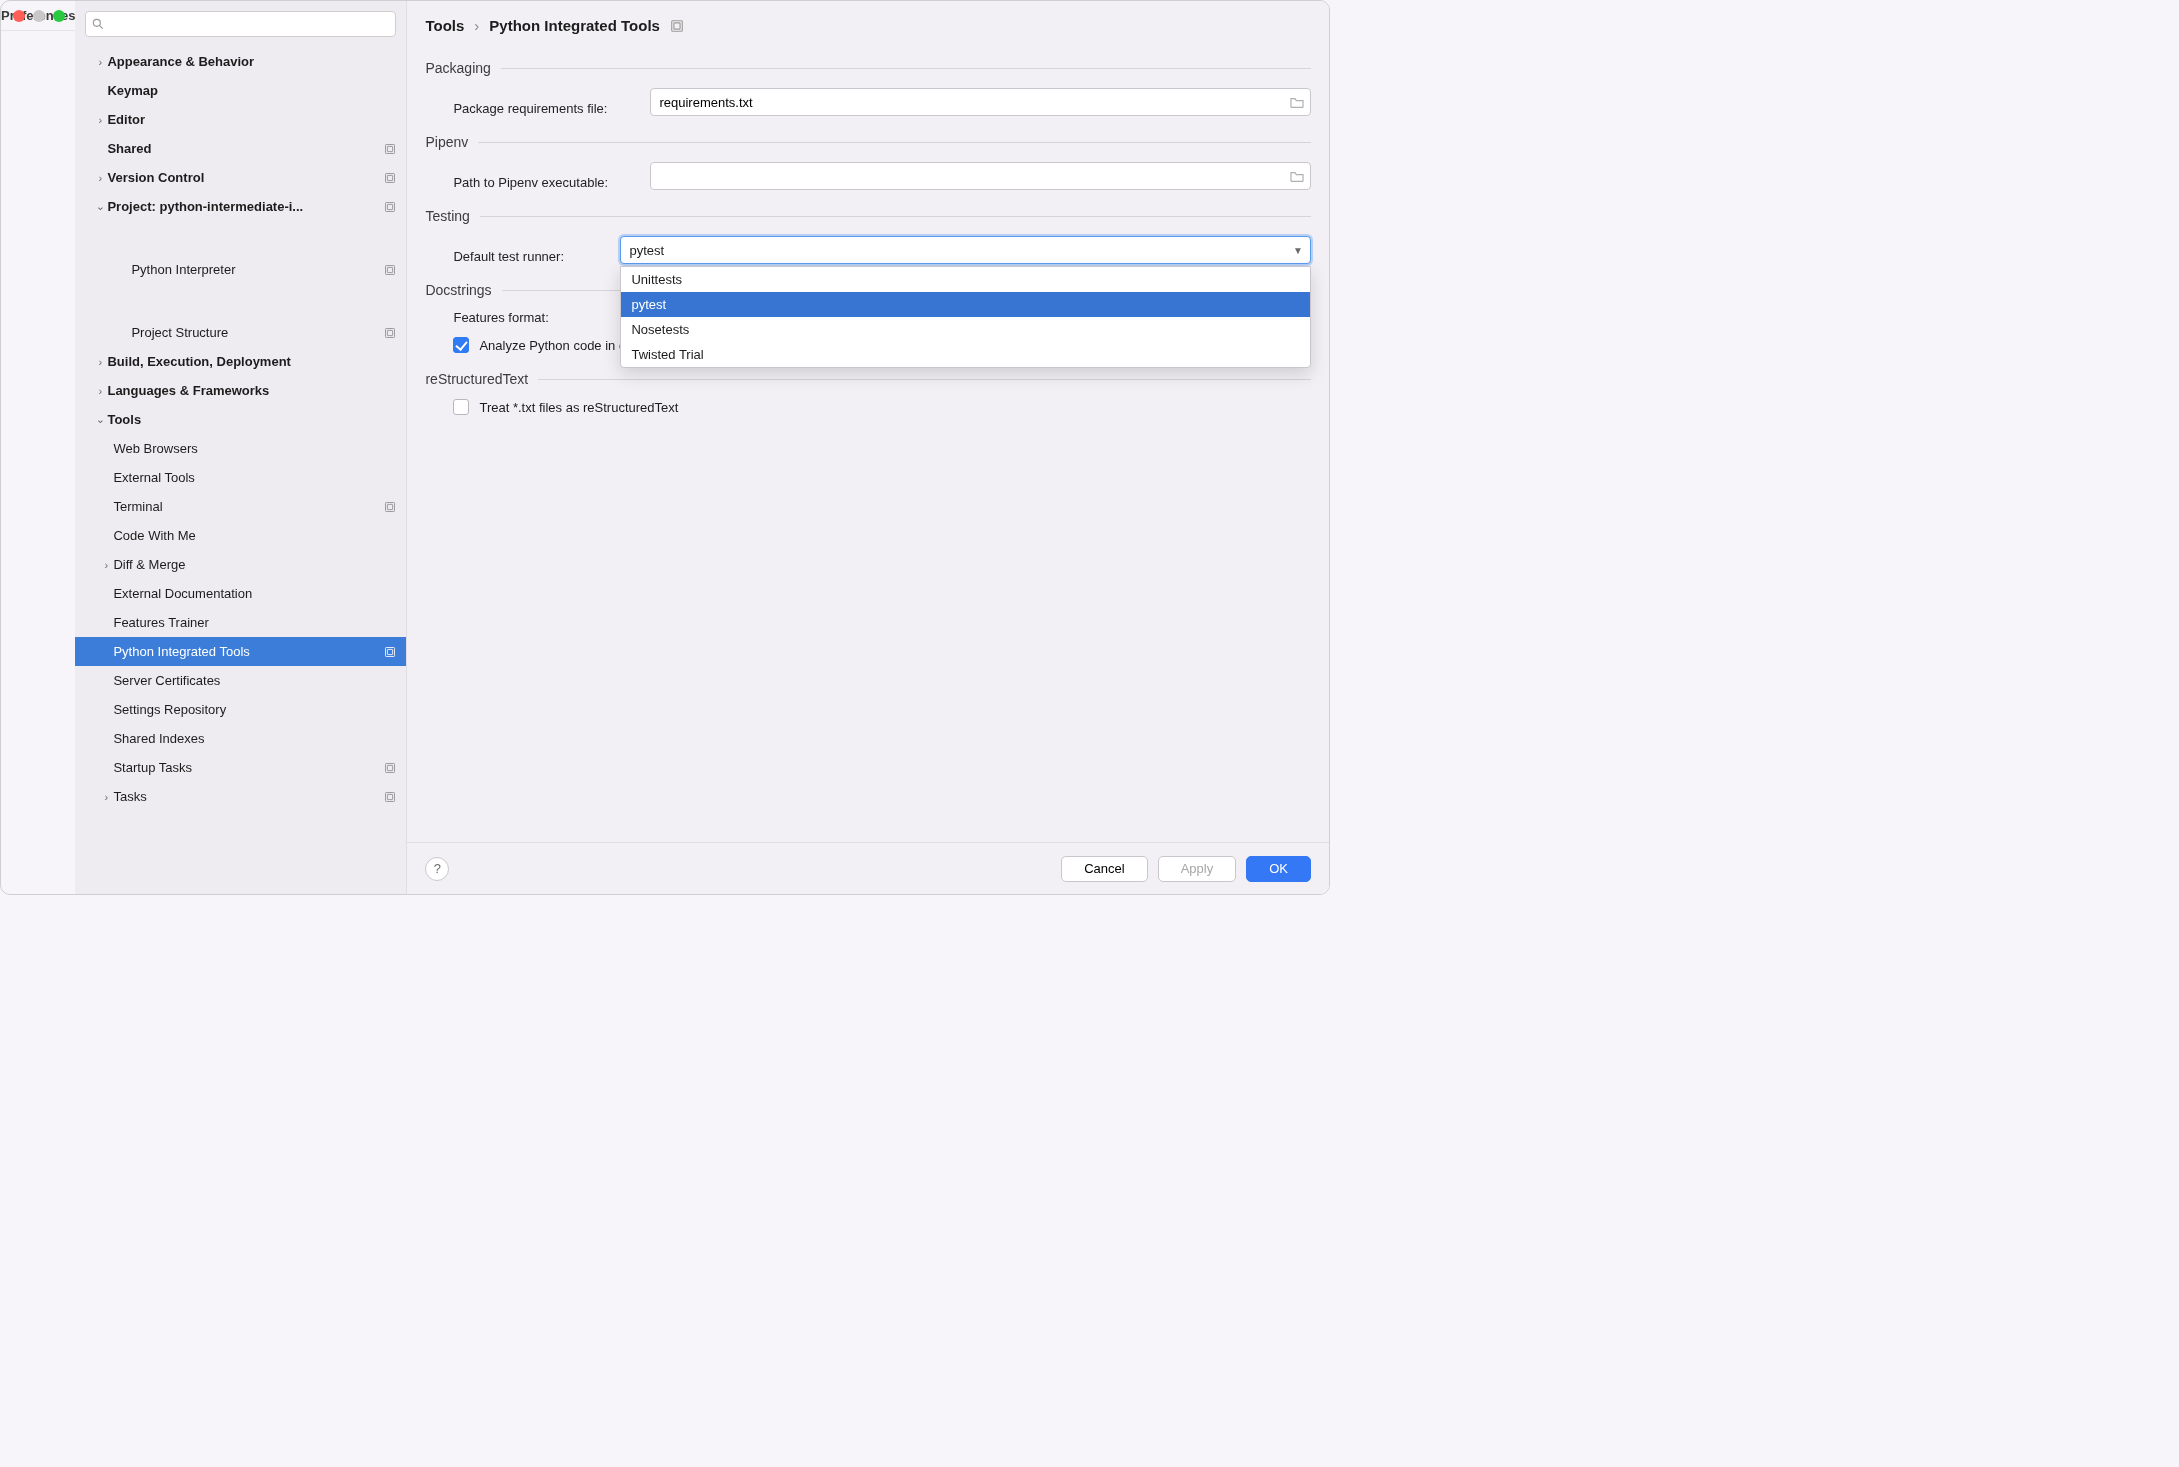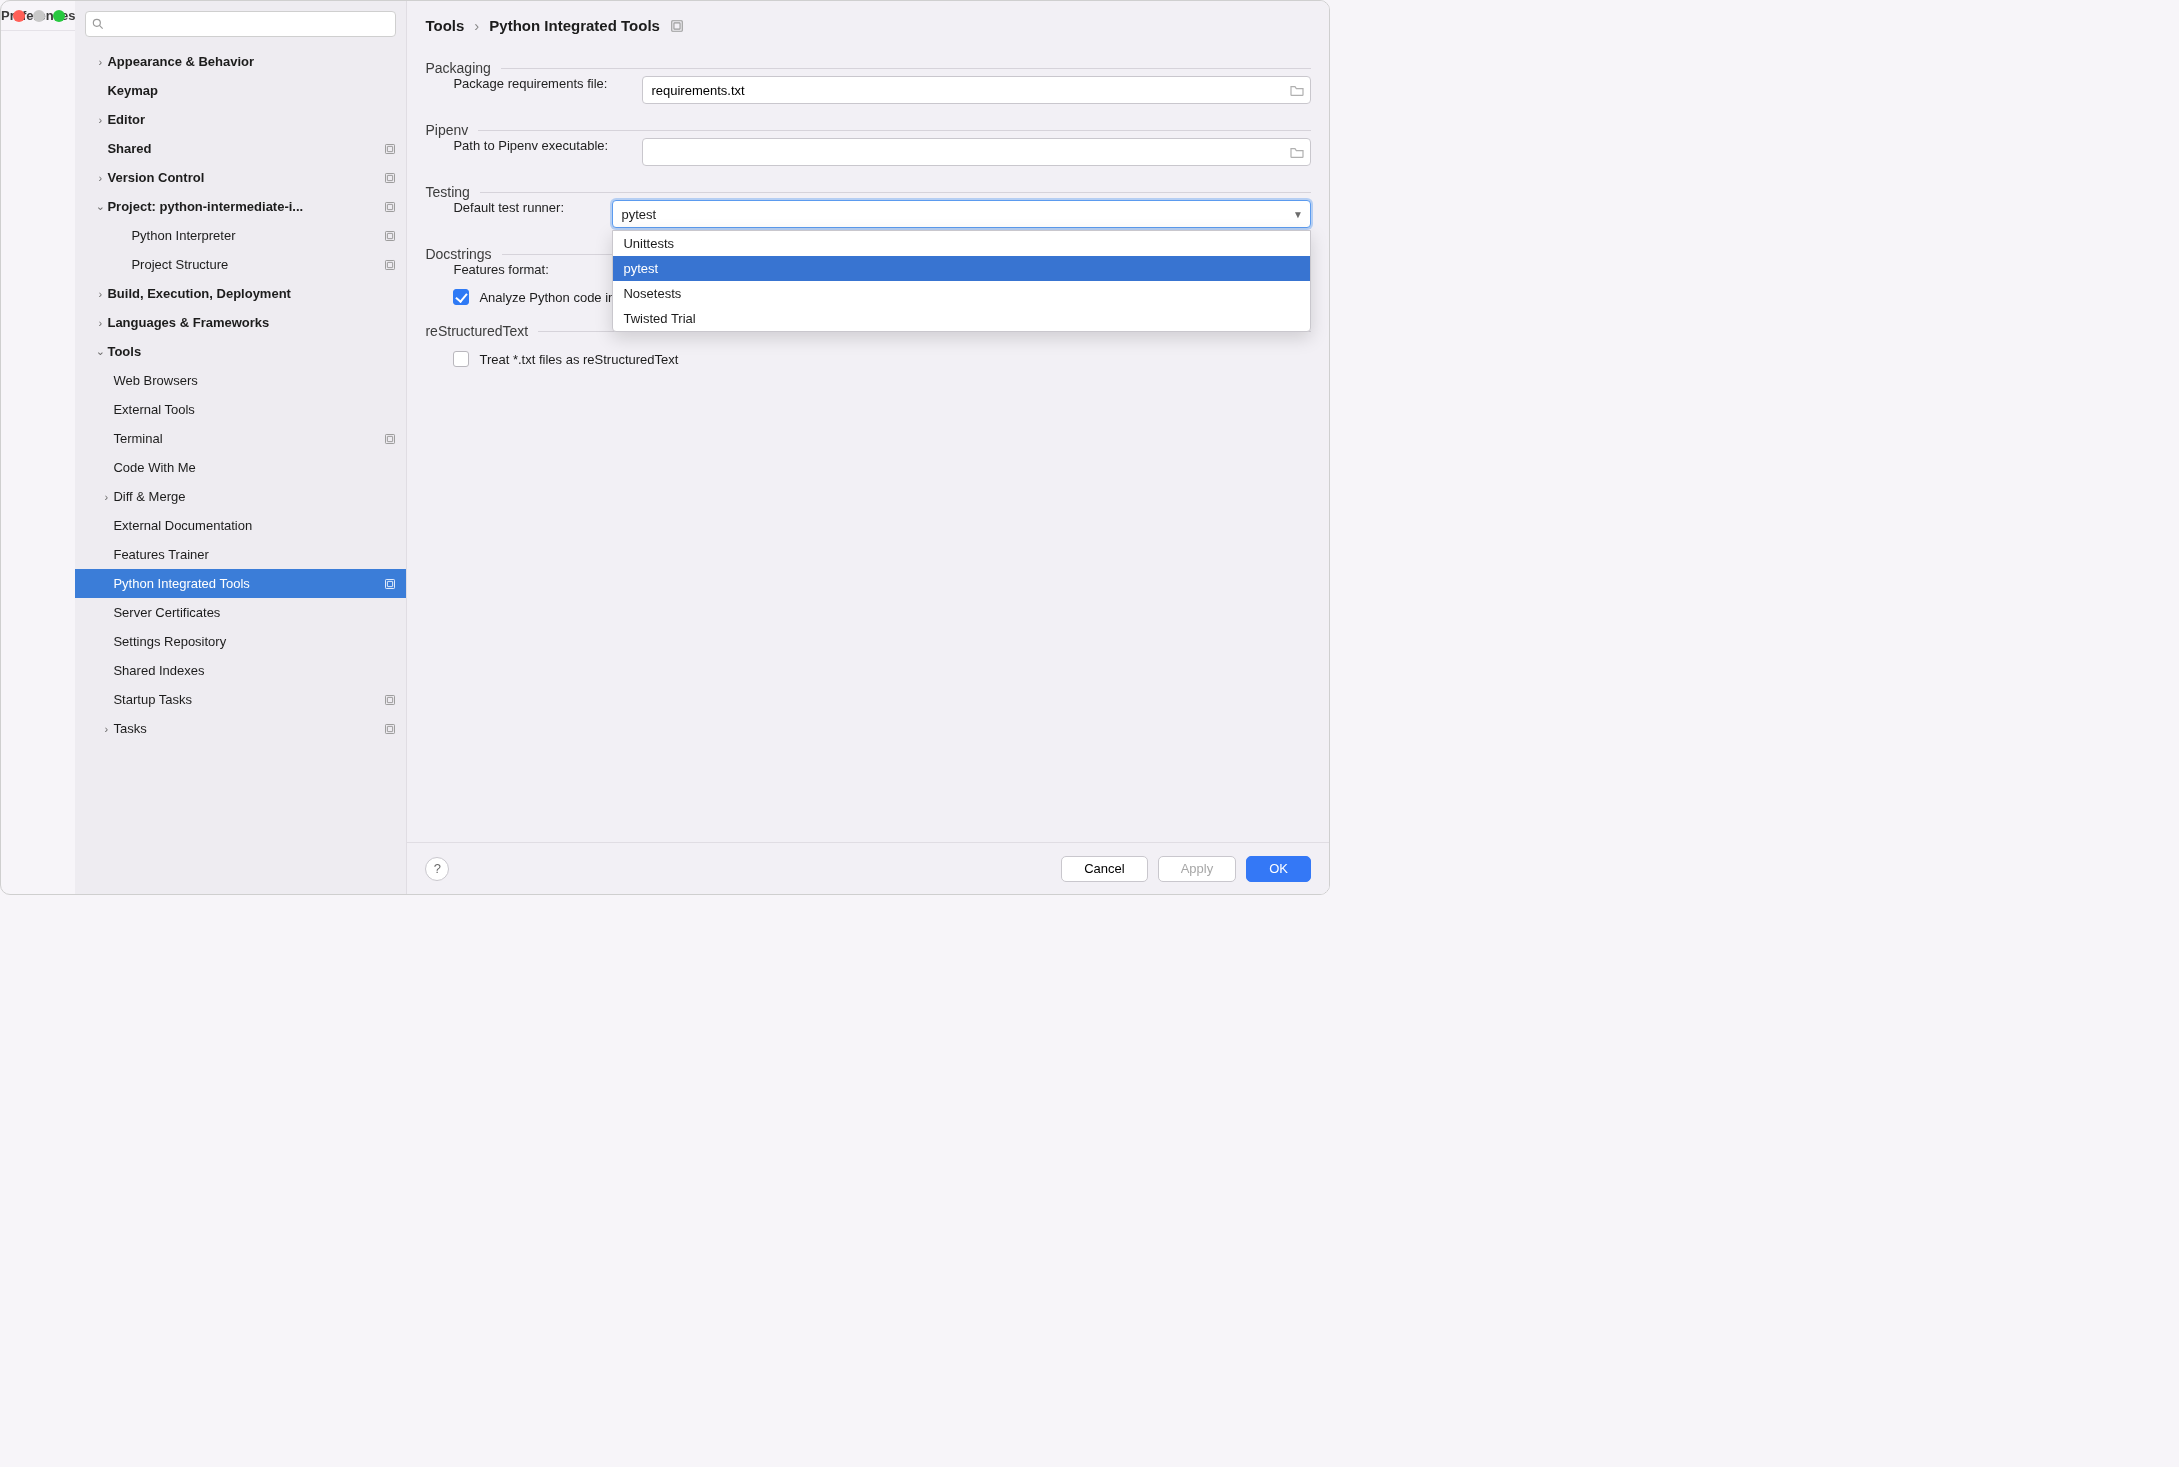--- a/index.html
+++ b/index.html
@@ -114,21 +114,21 @@
     flex-shrink: 0;
     margin-left: 6px;
   }
   .bold { font-weight: 600; }
   .tree-row.selected {
     background: #3b7dd8;
     color: #fff;
   }
   .tree-row.selected .mini { color: #e5eefc; }
   .depth-0 { padding-left: 18px; }
-  .depth-1 { padding-left: 42px; }
+  .depth-1 { padding-left: 42px; margin-top: 34px; }
   .depth-2 { padding-left: 24px; }
 
   .content {
     flex: 1;
     background: #f2f0f5;
     display: flex;
     flex-direction: column;
     min-width: 0;
     position: relative;
   }
@@ -159,23 +159,23 @@
     color: #3c3c3c;
     font-size: 14px;
   }
   .section-header .rule {
     flex: 1;
     height: 1px;
     background: #d6d3da;
   }
   .form-row {
     display: flex;
-    align-items: flex-start;
-    margin-top: 0;
-    gap: 12px;
+    align-items: flex-end;
+    margin-top: 12px;
+    gap: 20px;
   }
   .form-row .flabel {
     font-size: 13px;
     color: #222;
     flex-shrink: 0;
   }
   .text-input-wrap {
     flex: 1;
     position: relative;
   }

